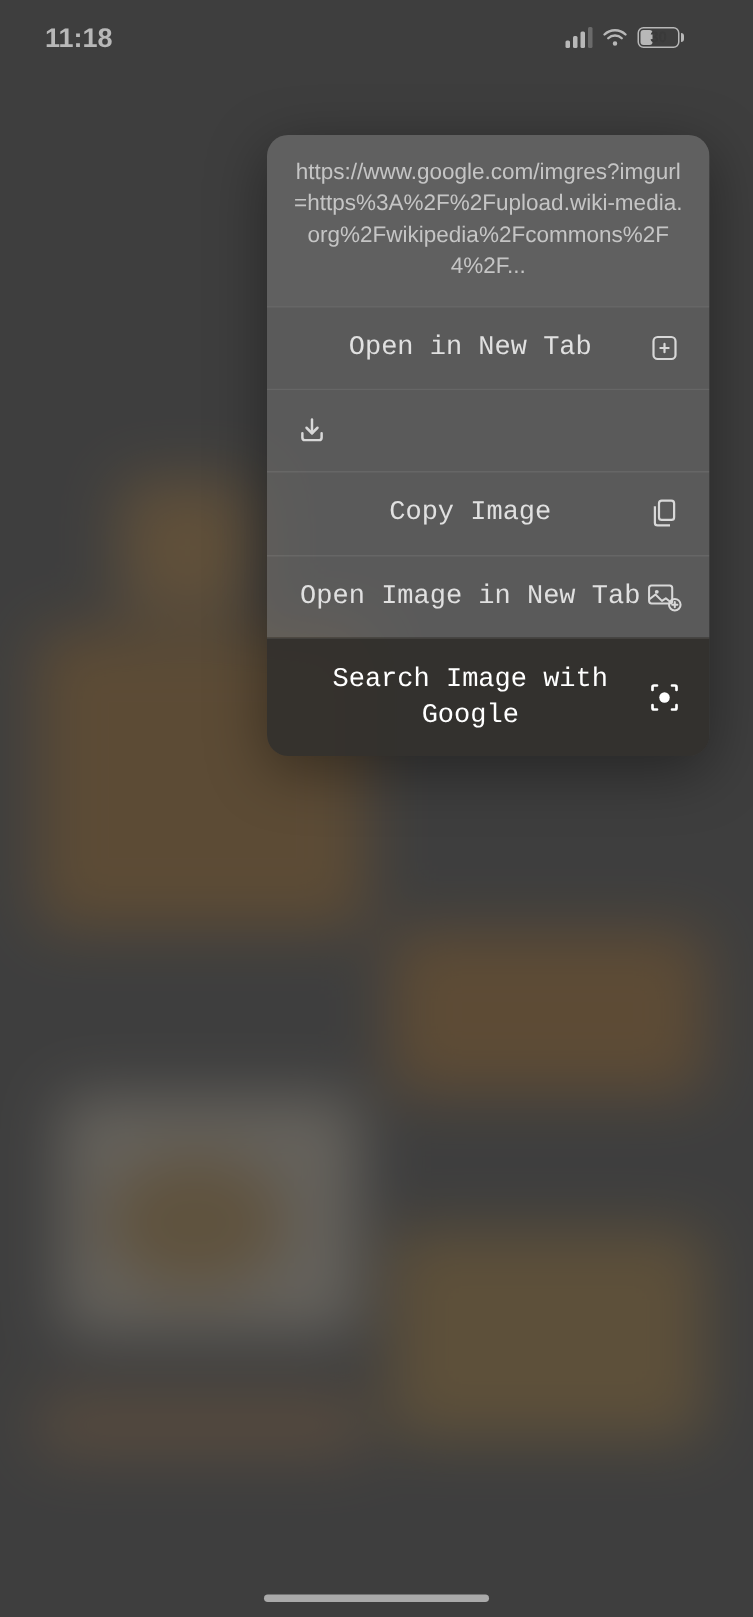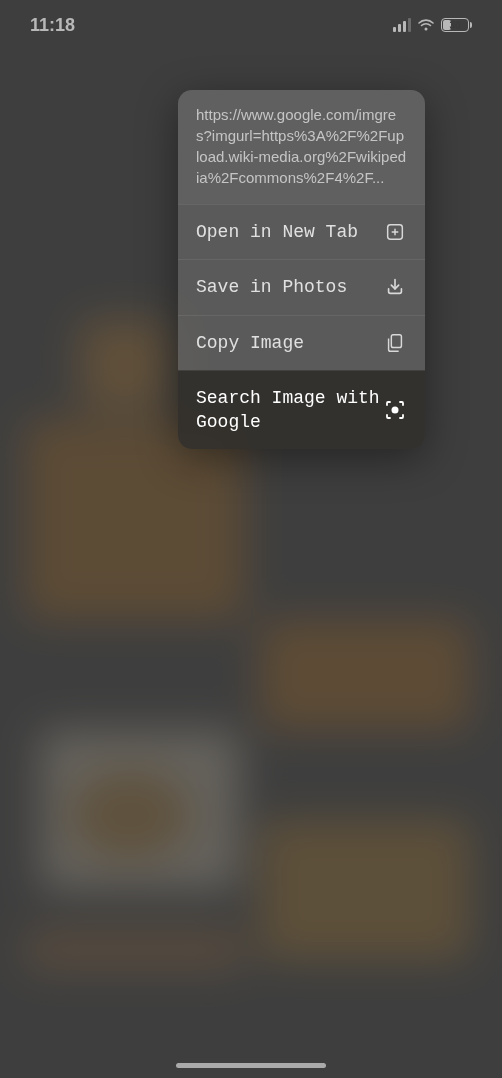--- a/index.html
+++ b/index.html
@@ -36,21 +36,21 @@
     .overlay {
       position: absolute;
       inset: 0;
       background: rgba(40, 40, 40, 0.55);
       z-index: 2;
     }
     .status-bar {
       position: absolute;
       top: 0;
       left: 0;
-      right: 0;
+      right: 16px;
       height: 50px;
       display: flex;
       align-items: center;
       justify-content: space-between;
       padding: 0 30px;
       z-index: 10;
       color: #b8b8b8;
       font-size: 18px;
       font-weight: 600;
     }
@@ -110,25 +110,26 @@
       font-size: 10px;
       font-weight: 700;
       color: #3a3a3a;
       position: relative;
       z-index: 2;
     }
     .context-menu {
       position: absolute;
       left: 178px;
       top: 90px;
-      width: 247px;
+      width: 295px;
       z-index: 5;
       border-radius: 14px;
       overflow: hidden;
       box-shadow: 0 10px 40px rgba(0,0,0,0.4);
+      text-align: center;
     }
     .menu-url {
       padding: 14px 18px 16px;
       background: rgba(115, 115, 115, 0.65);
       color: #c5c5c5;
       font-size: 15px;
       line-height: 1.4;
       word-break: break-all;
     }
     .menu-item {
@@ -222,41 +223,52 @@
     <span class="icon">
       <svg width="22" height="22" viewBox="0 0 24 24" fill="none" stroke="currentColor" stroke-width="1.6">
         <rect x="4" y="4" width="16" height="16" rx="3"></rect>
         <path d="M12 9v6M9 12h6" stroke-linecap="round"></path>
       </svg>
     </span>
   </div>
 
 
   <div class="menu-item">
-    <span class="menu-item-label">Save in Photos</span>
     <span class="icon">
       <svg width="22" height="22" viewBox="0 0 24 24" fill="none" stroke="currentColor" stroke-width="1.8" stroke-linecap="round" stroke-linejoin="round">
         <path d="M12 4v10"></path>
         <path d="M8 10l4 4 4-4"></path>
         <path d="M5 14v3a2 2 0 002 2h10a2 2 0 002-2v-3"></path>
       </svg>
     </span>
   </div>
 
   <div class="menu-item">
     <span class="menu-item-label">Copy Image</span>
     <span class="icon">
       <svg width="22" height="22" viewBox="0 0 24 24" fill="none" stroke="currentColor" stroke-width="1.6">
         <rect x="8" y="3" width="11" height="14" rx="2"></rect>
         <path d="M5 7v12a2 2 0 002 2h9"></path>
       </svg>
     </span>
   </div>
 
 
+  <div class="menu-item">
+    <span class="menu-item-label">Open Image in New Tab</span>
+    <span class="icon">
+      <svg width="26" height="22" viewBox="0 0 28 24" fill="none" stroke="currentColor" stroke-width="1.6">
+        <rect x="2" y="3" width="18" height="14" rx="2"></rect>
+        <circle cx="8" cy="8" r="1.5" fill="currentColor" stroke="none"></circle>
+        <path d="M2 14l5-4 5 5 3-2 5 4" stroke-linejoin="round"></path>
+        <circle cx="22" cy="18" r="4.5"></circle>
+        <path d="M22 16v4M20 18h4" stroke-linecap="round"></path>
+      </svg>
+    </span>
+  </div>
 
   <div class="menu-item highlighted">
     <span class="menu-item-label">Search Image with Google</span>
     <span class="icon">
       <svg width="24" height="24" viewBox="0 0 24 24" fill="none" stroke="currentColor" stroke-width="1.8" stroke-linecap="round">
         <path d="M4 7V5a1 1 0 011-1h2M20 7V5a1 1 0 00-1-1h-2M4 17v2a1 1 0 001 1h2M20 17v2a1 1 0 01-1 1h-2"></path>
         <circle cx="12" cy="12" r="3.5" fill="currentColor" stroke="none"></circle>
       </svg>
     </span>
   </div>

